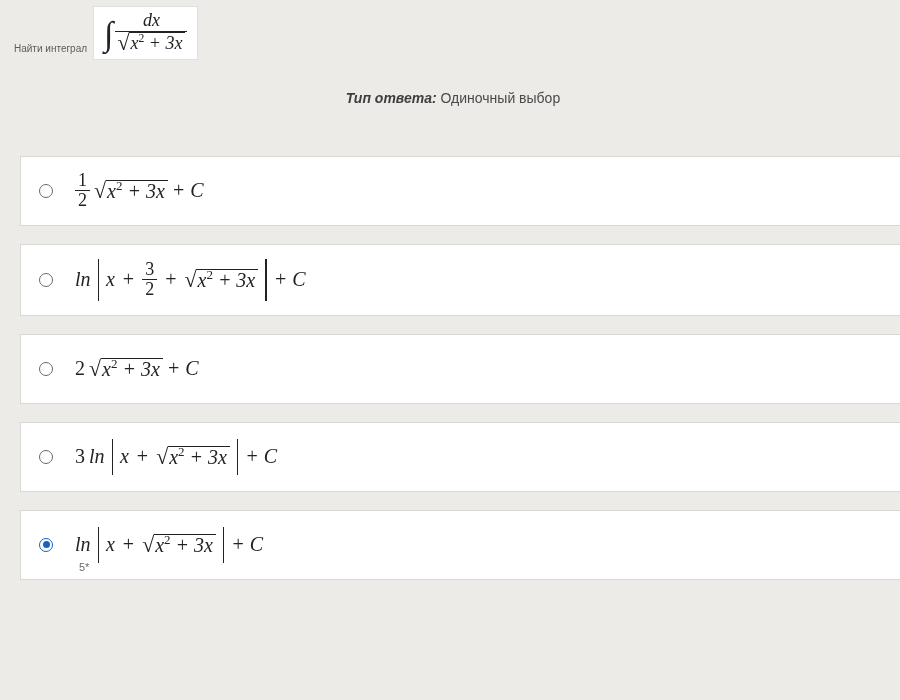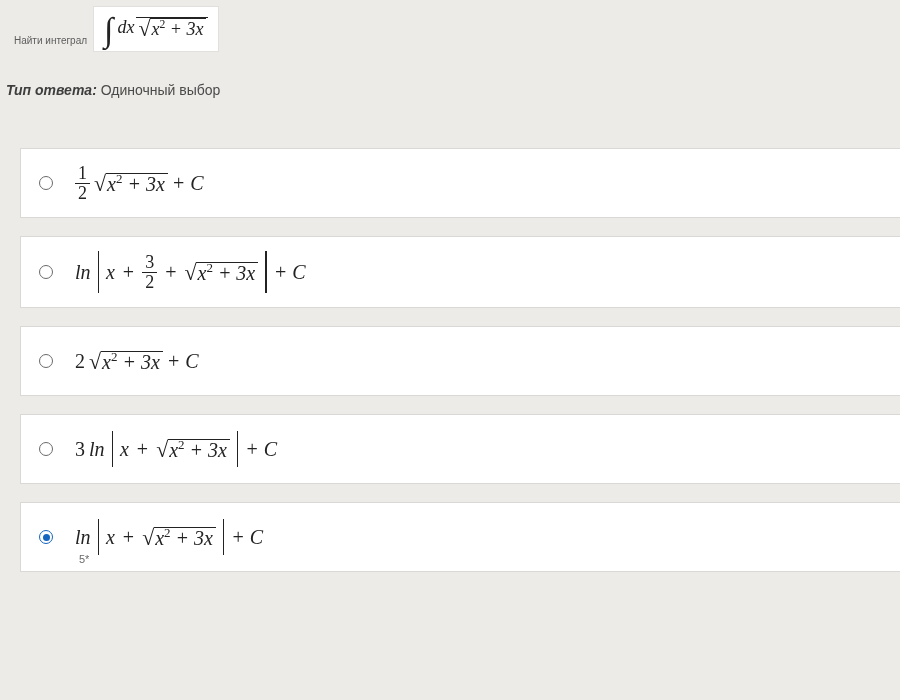--- a/index.html
+++ b/index.html
@@ -35,21 +35,21 @@
   }
   .int-sign {
     font-size: 34px;
     line-height: 34px;
     padding-right: 2px;
     position: relative;
     top: 2px;
   }
   .frac {
     display: inline-flex;
-    flex-direction: row;
+    flex-direction: column;
     align-items: center;
     vertical-align: middle;
     font-size: 18px;
     line-height: 1.1;
   }
   .frac .num { padding: 0 2px; }
   .frac .den { border-top: 1.2px solid #222; padding: 0 2px; }
   .sqrt-wrap {
     display: inline-flex;
     align-items: flex-start;
@@ -65,20 +65,21 @@
     padding: 0 3px 0 1px;
     display: inline-block;
     line-height: 20px;
   }
   .sup { font-size: 0.65em; vertical-align: super; line-height: 0; }
 
   .answer-type-row {
     padding: 30px 0 0 6px;
     font-size: 14px;
     color: #4a4a4a;
+    text-align: center;
   }
   .answer-type-label { font-style: italic; font-weight: 700; color: #3e3e3e; }
 
   .options { margin-top: 50px; padding-left: 20px; }
   .option {
     background: #ffffff;
     border: 1px solid #d9d8d4;
     border-right: none;
     margin-bottom: 18px;
     padding: 14px 16px 14px 18px;

